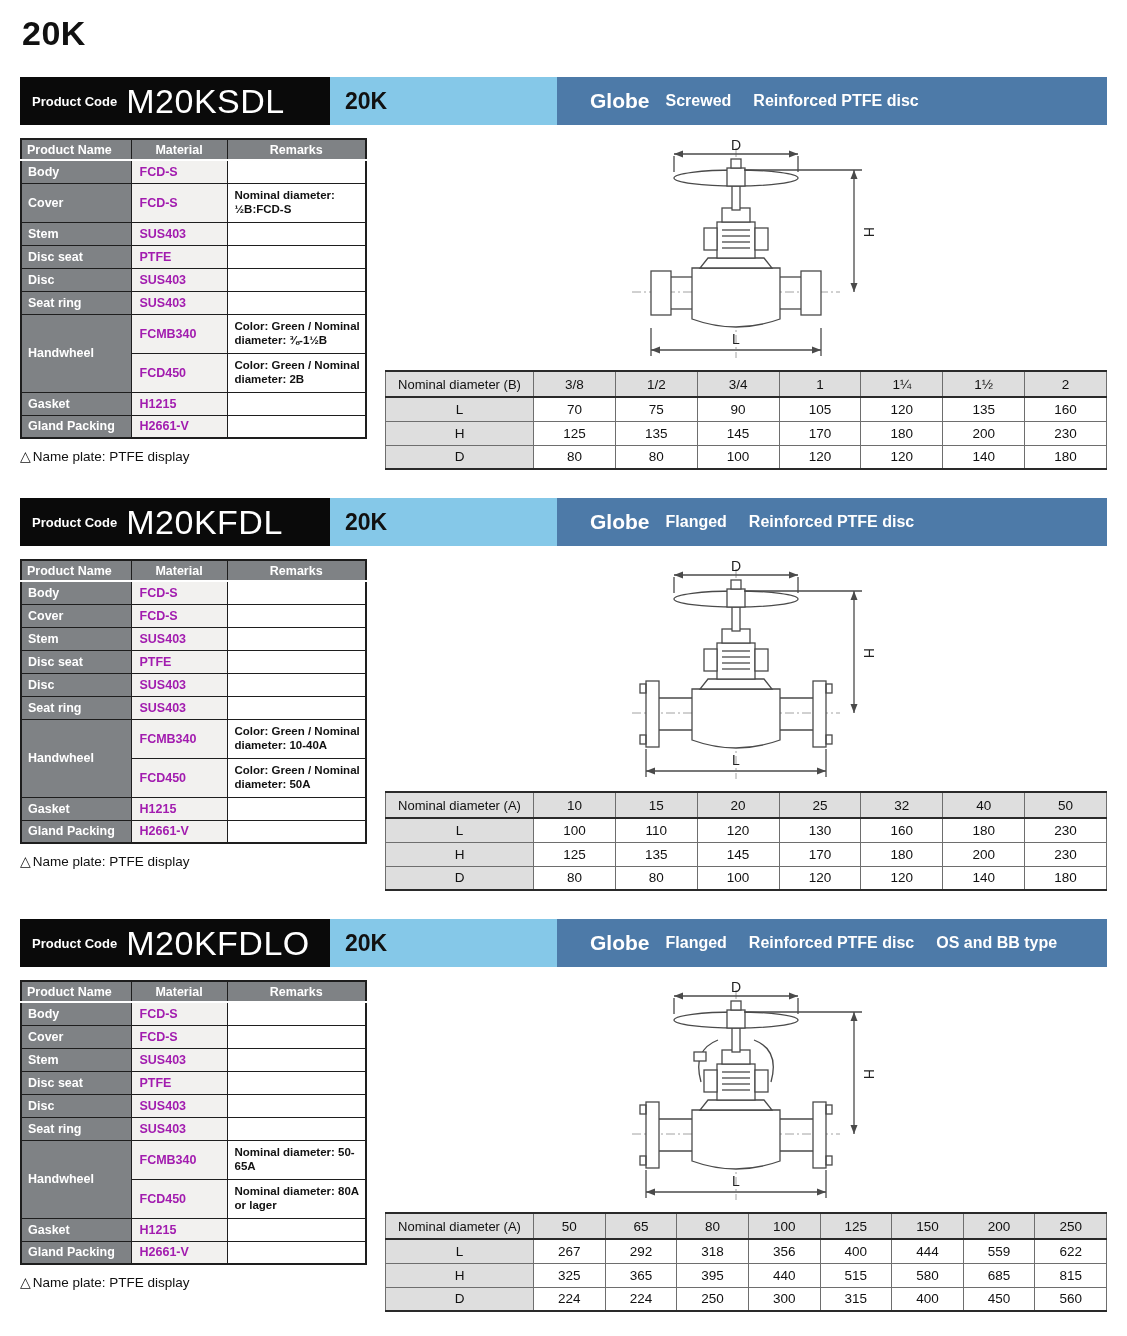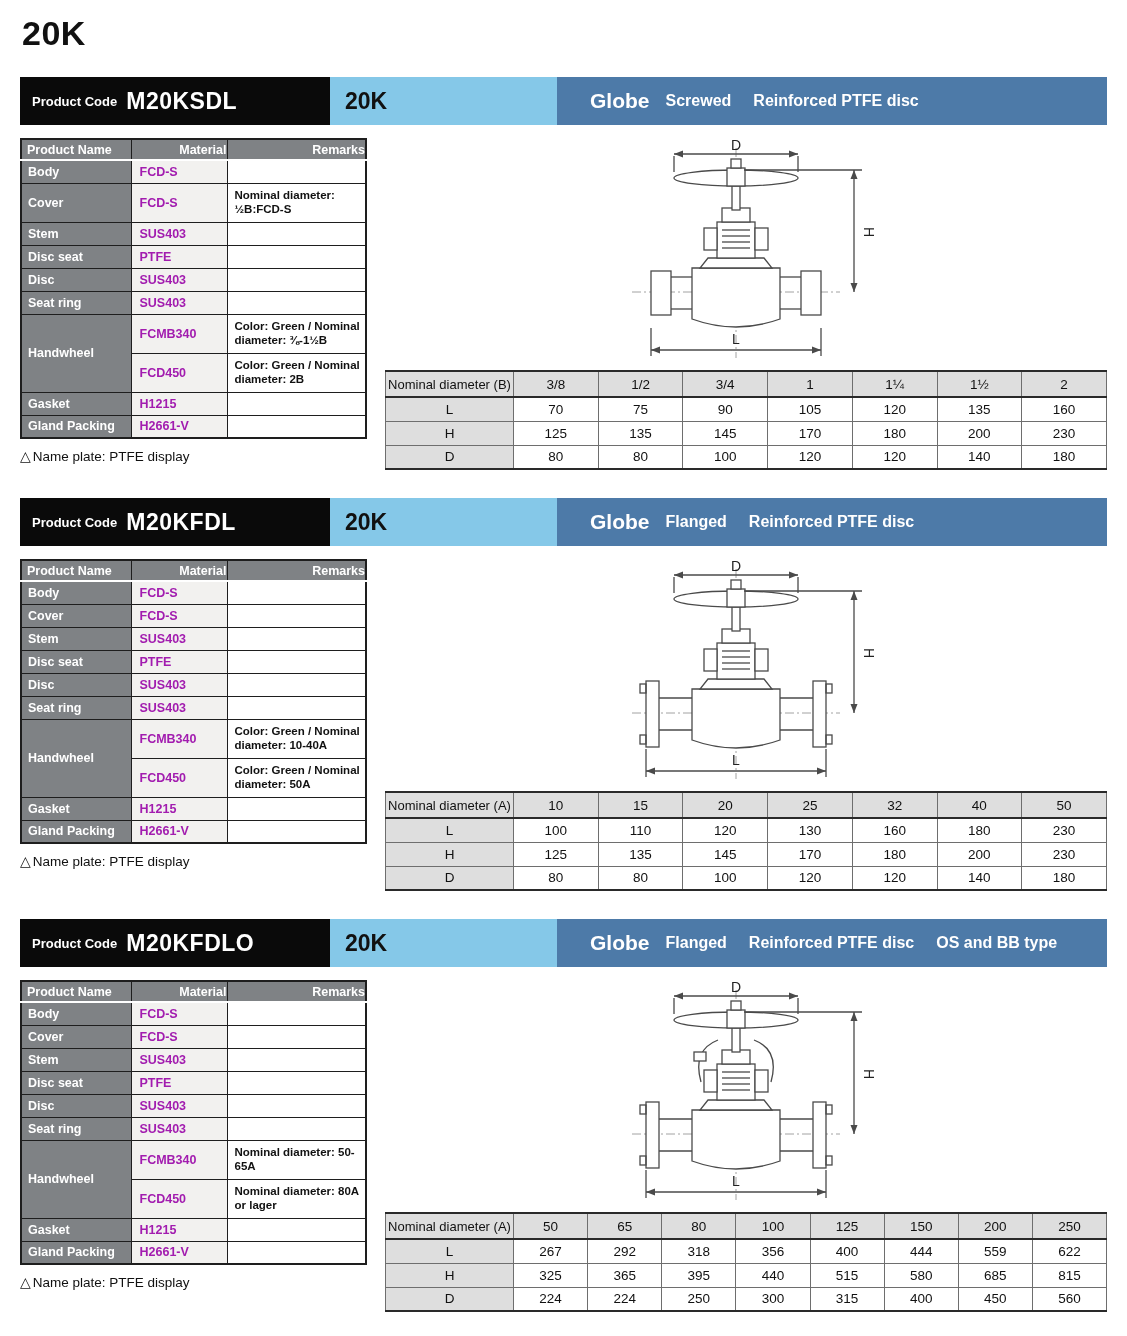--- a/index.html
+++ b/index.html
@@ -13,21 +13,21 @@
 
   section.product { margin-bottom: 28px; }
 
   
   .hdr { display: flex; height: 48px; }
   .hdr-black {
     flex: 0 0 310px; background: #0a0a0a; color: #fff;
     display: flex; align-items: center; padding-left: 12px;
   }
   .pc-label { font-size: 13px; font-weight: 600; margin-right: 9px; white-space: nowrap; }
-  .pc-code  { font-size: 23px; font-weight: 700; letter-spacing: 0.5px; white-space: nowrap; }
+  .pc-code  { font-size: 34px; font-weight: 400; letter-spacing: 0.5px; white-space: nowrap; }
   .hdr-cyan {
     flex: 0 0 227px; background: #85c8e8; color: #111;
     display: flex; align-items: center; padding-left: 15px;
     font-size: 23px; font-weight: 700;
   }
   .hdr-blue {
     flex: 1; background: #4d7aa8; color: #fff;
     display: flex; align-items: baseline; padding-left: 33px;
     align-items: center;
   }
@@ -45,21 +45,21 @@
     border: 2px solid #1e1e1e;
   }
   table.materials col.c-name { width: 110px; }
   table.materials col.c-mat  { width: 96px; }
   table.materials col.c-rem  { width: 139px; }
   table.materials th, table.materials td {
     border: 1px solid #1e1e1e; vertical-align: middle;
   }
   table.materials thead th {
     background: #7f8285; color: #fff; font-size: 12.5px; font-weight: 600;
-    height: 21px; text-align: right; border-bottom: 2px solid #fff;
+    height: 21px; text-align: center; border-bottom: 2px solid #fff;
   }
   table.materials thead th:first-child { text-align: left; padding-left: 5px; }
   td.mname {
     background: #7f8285; color: #fff; font-size: 12.5px; font-weight: 600;
     padding: 3px 4px 3px 6px; border-bottom: 2px solid #fdfdfd; border-top: 2px solid #fdfdfd;
   }
   td.mmat {
     background: #f2f1ef; font-size: 12.5px; font-weight: 600; color: #a21caf;
     padding: 3px 4px 3px 8px;
   }
@@ -81,21 +81,21 @@
     border-collapse: collapse; width: 100%; table-layout: fixed;
     border-top: 2px solid #2a2a2a; border-bottom: 2px solid #2a2a2a;
   }
   table.dims th, table.dims td {
     border: 1px solid #6e6e6e; text-align: center; font-size: 13.5px;
   }
   table.dims thead th {
     background: #dedede; font-weight: 400; height: 26px;
     border-bottom: 2px solid #2a2a2a;
   }
-  table.dims thead th.dh { width: 128px; font-size: 13px; }
+  table.dims thead th.dh { width: 148px; font-size: 13px; }
   table.dims td { background: #fff; height: 24px; }
   table.dims td.dlabel { background: #dedede; }
 </style>
 </head>
 <body>
 
 <div class="page">
   <h1 class="page-title">20K</h1>
 
   <section class="product">

